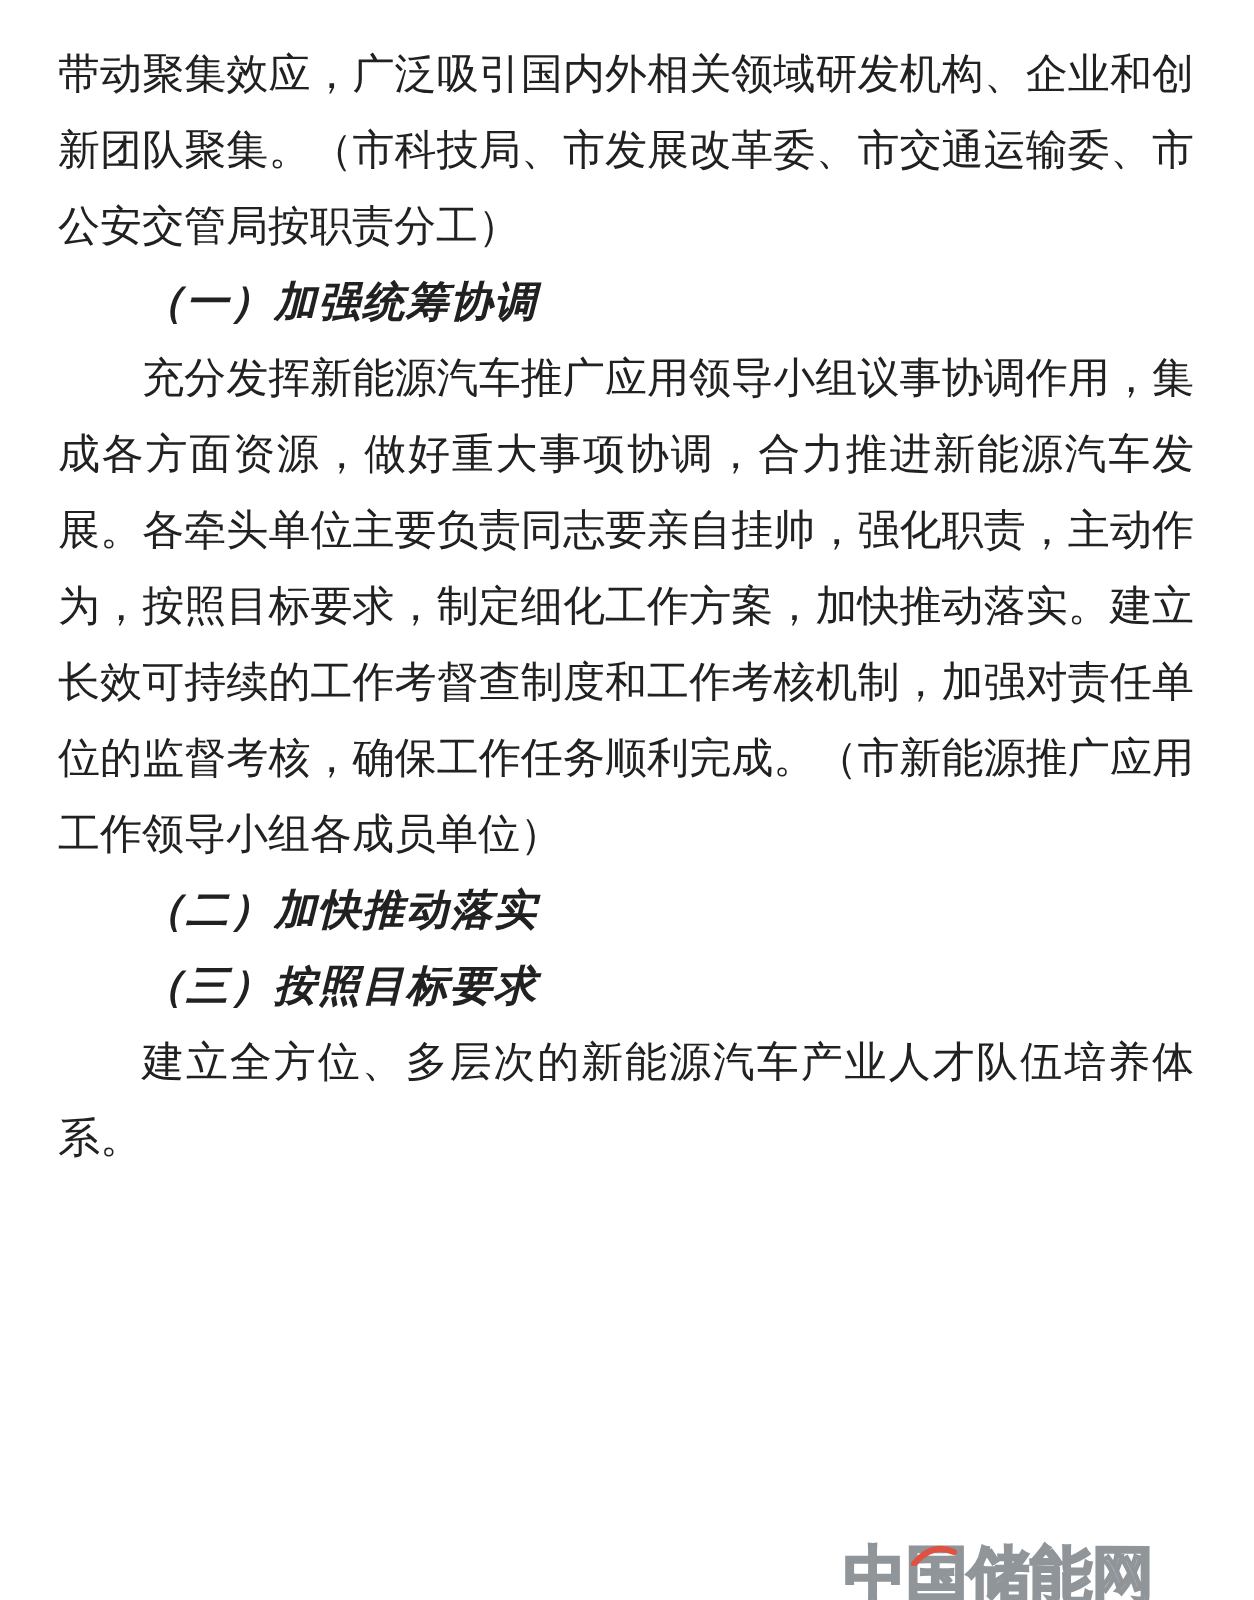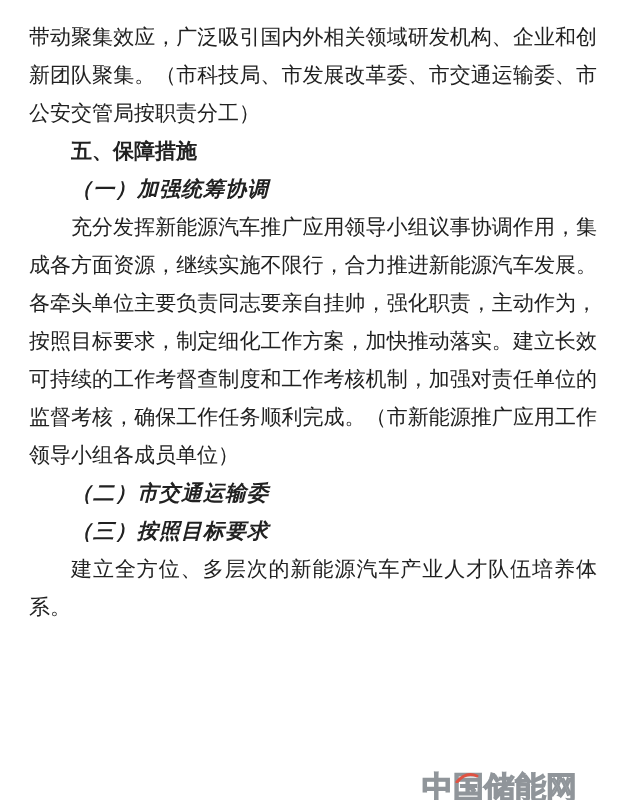--- a/index.html
+++ b/index.html
@@ -81,24 +81,23 @@
     -webkit-text-stroke: 1.2px #878d92;
     letter-spacing: 0;
   }
 </style>
 </head>
 <body>
 
 <div class="page">
   <div class="doc">
     <p class="body-para continuation">带动聚集效应，广泛吸引国内外相关领域研发机构、企业和创新团队聚集。（市科技局、市发展改革委、市交通运输委、市公安交管局按职责分工）</p>
-    <h2 class="heading-1">五、保障措施</h2>
     <h3 class="heading-2">（一）加强统筹协调</h3>
-    <p class="body-para">充分发挥新能源汽车推广应用领导小组议事协调作用，集成各方面资源，继续实施不限行，合力推进新能源汽车发展。各牵头单位主要负责同志要亲自挂帅，强化职责，主动作为，按照目标要求，制定细化工作方案，加快推动落实。建立长效可持续的工作考督查制度和工作考核机制，加强对责任单位的监督考核，确保工作任务顺利完成。（市新能源推广应用工作领导小组各成员单位）</p>
-    <h3 class="heading-2">（二）市交通运输委</h3>
+    <p class="body-para">充分发挥新能源汽车推广应用领导小组议事协调作用，集成各方面资源，做好重大事项协调，合力推进新能源汽车发展。各牵头单位主要负责同志要亲自挂帅，强化职责，主动作为，按照目标要求，制定细化工作方案，加快推动落实。建立长效可持续的工作考督查制度和工作考核机制，加强对责任单位的监督考核，确保工作任务顺利完成。（市新能源推广应用工作领导小组各成员单位）</p>
+    <h3 class="heading-2">（二）加快推动落实</h3>
     <h3 class="heading-2">（三）按照目标要求</h3>
     <p class="body-para">建立全方位、多层次的新能源汽车产业人才队伍培养体系。</p>
   </div>
 
   <div class="watermark">
     <svg class="wm-swoosh" viewBox="0 0 24 12" xmlns="http://www.w3.org/2000/svg">
       <path d="M2 11 Q 11 0 22 5" fill="none" stroke="#dd4433" stroke-width="3" stroke-linecap="round"></path>
     </svg>
     <span class="wm-site">中国储能网</span>
   </div>

